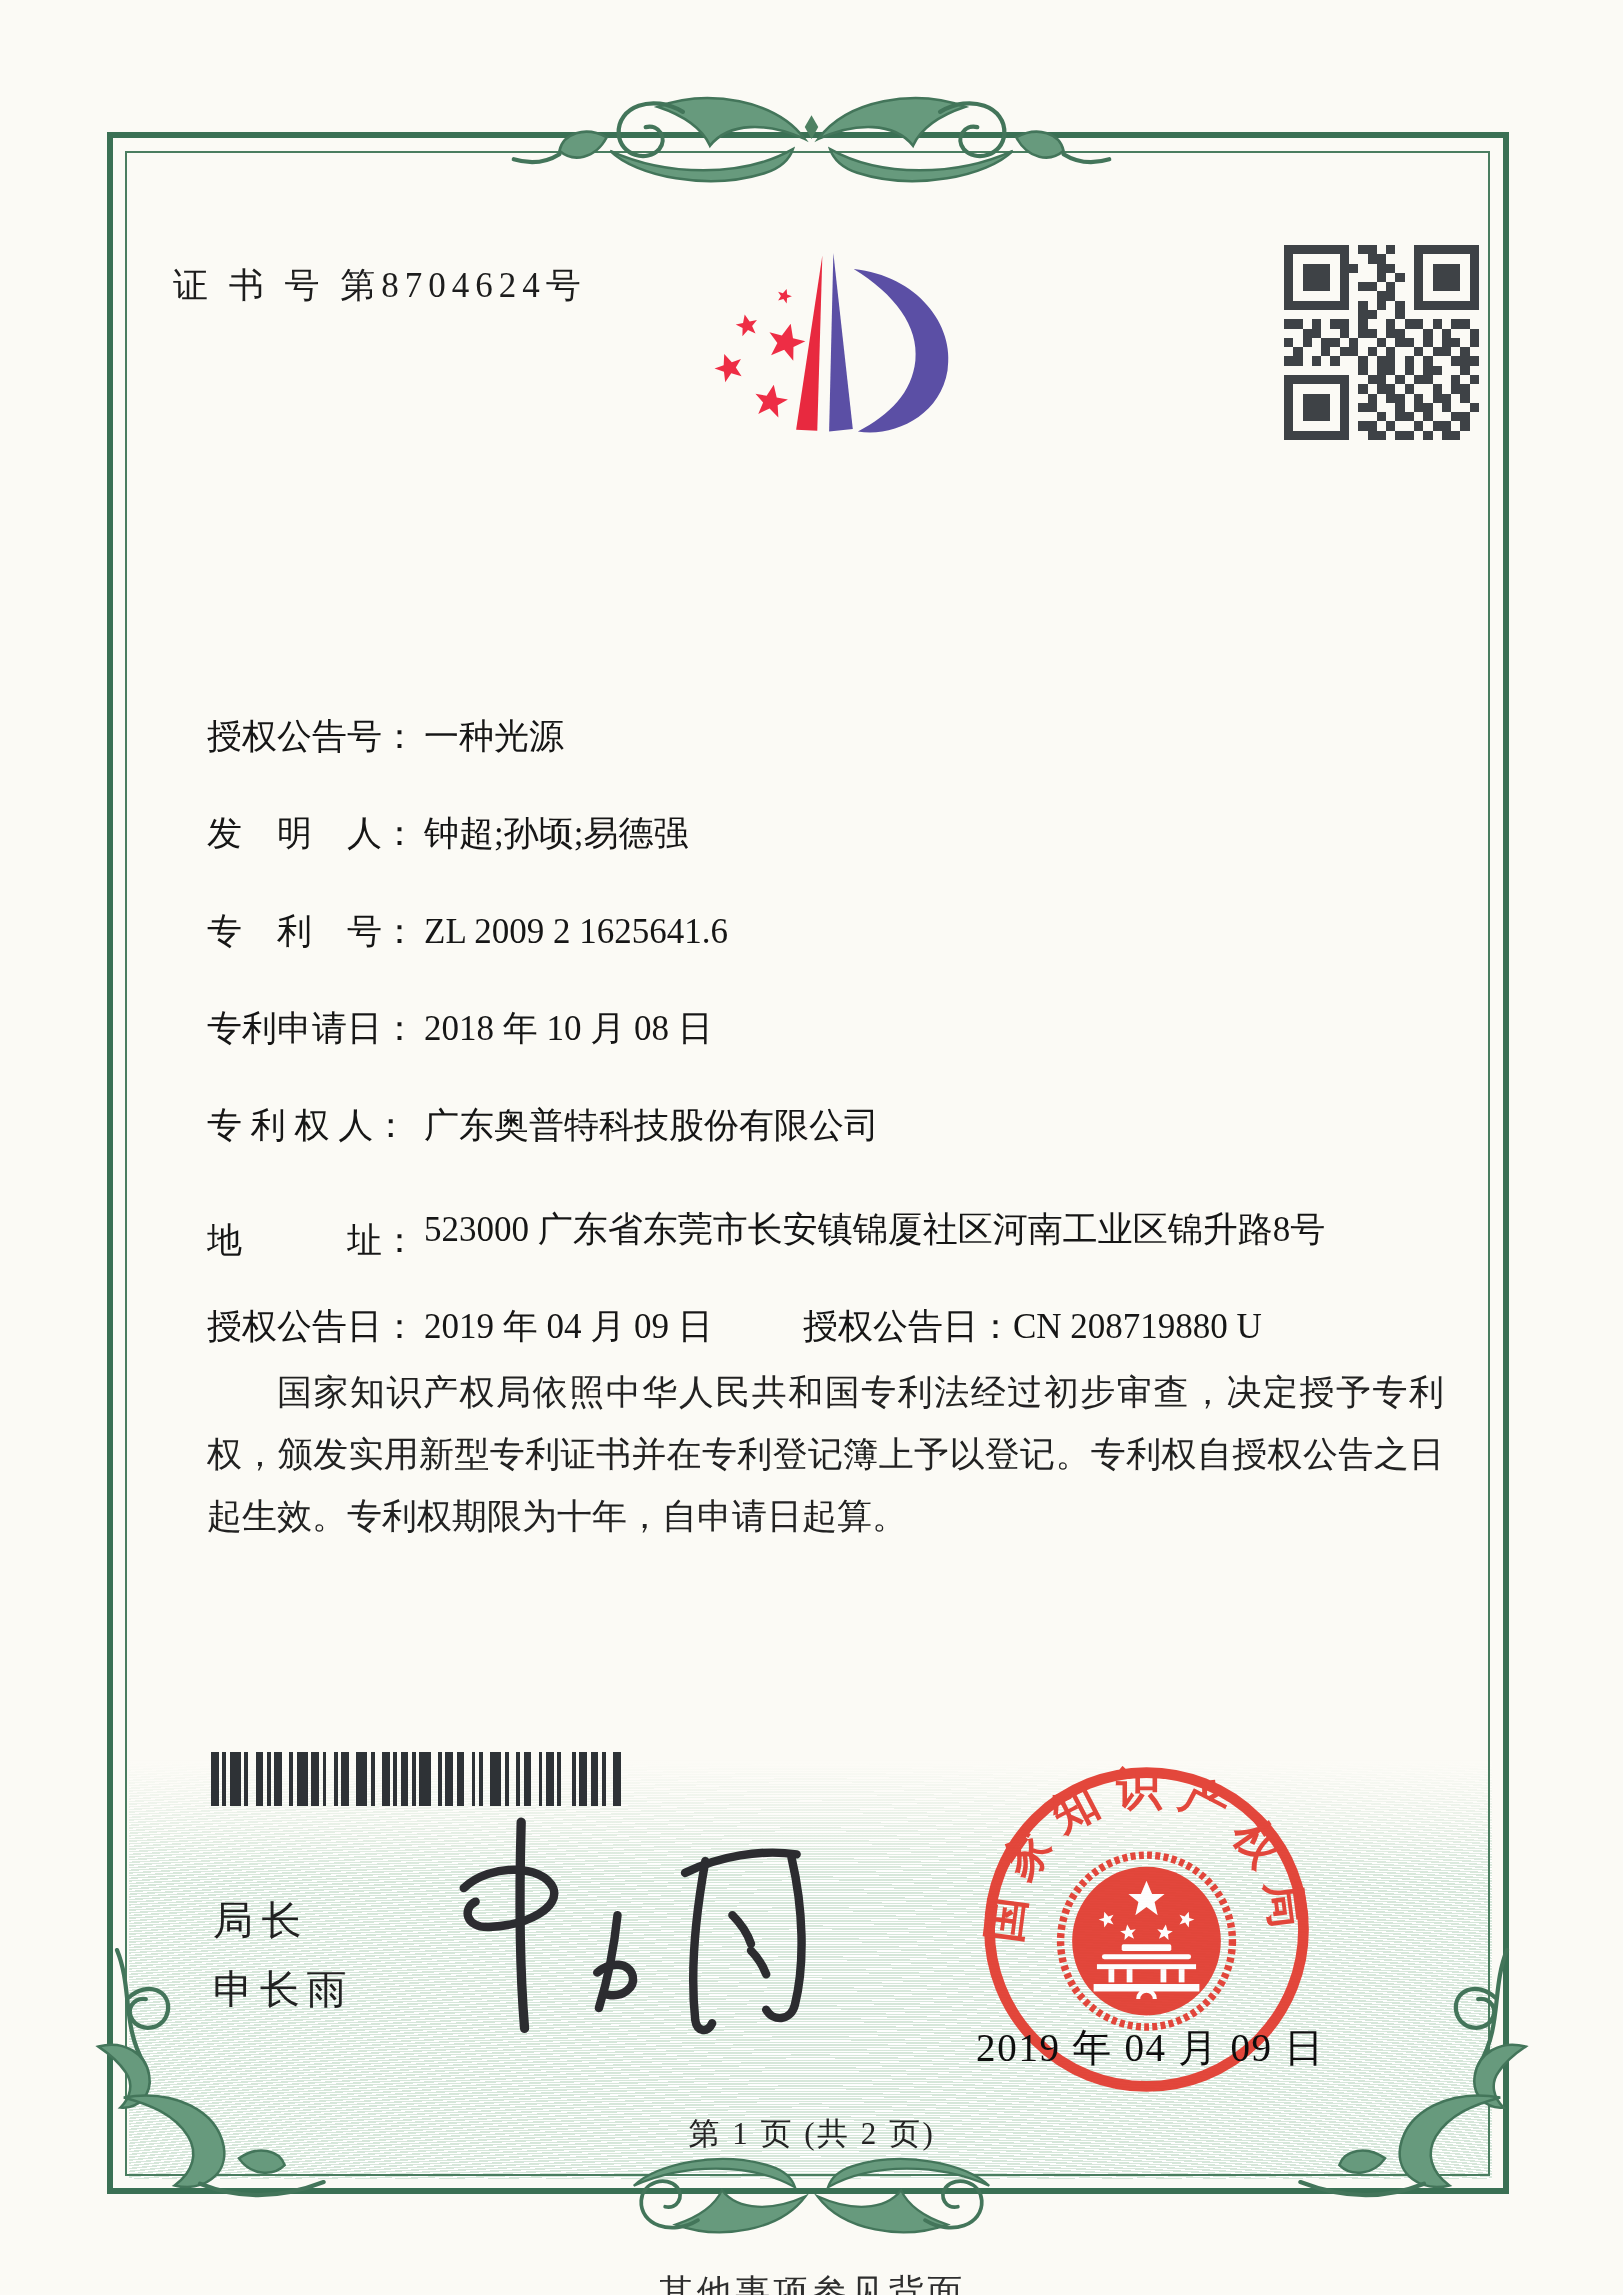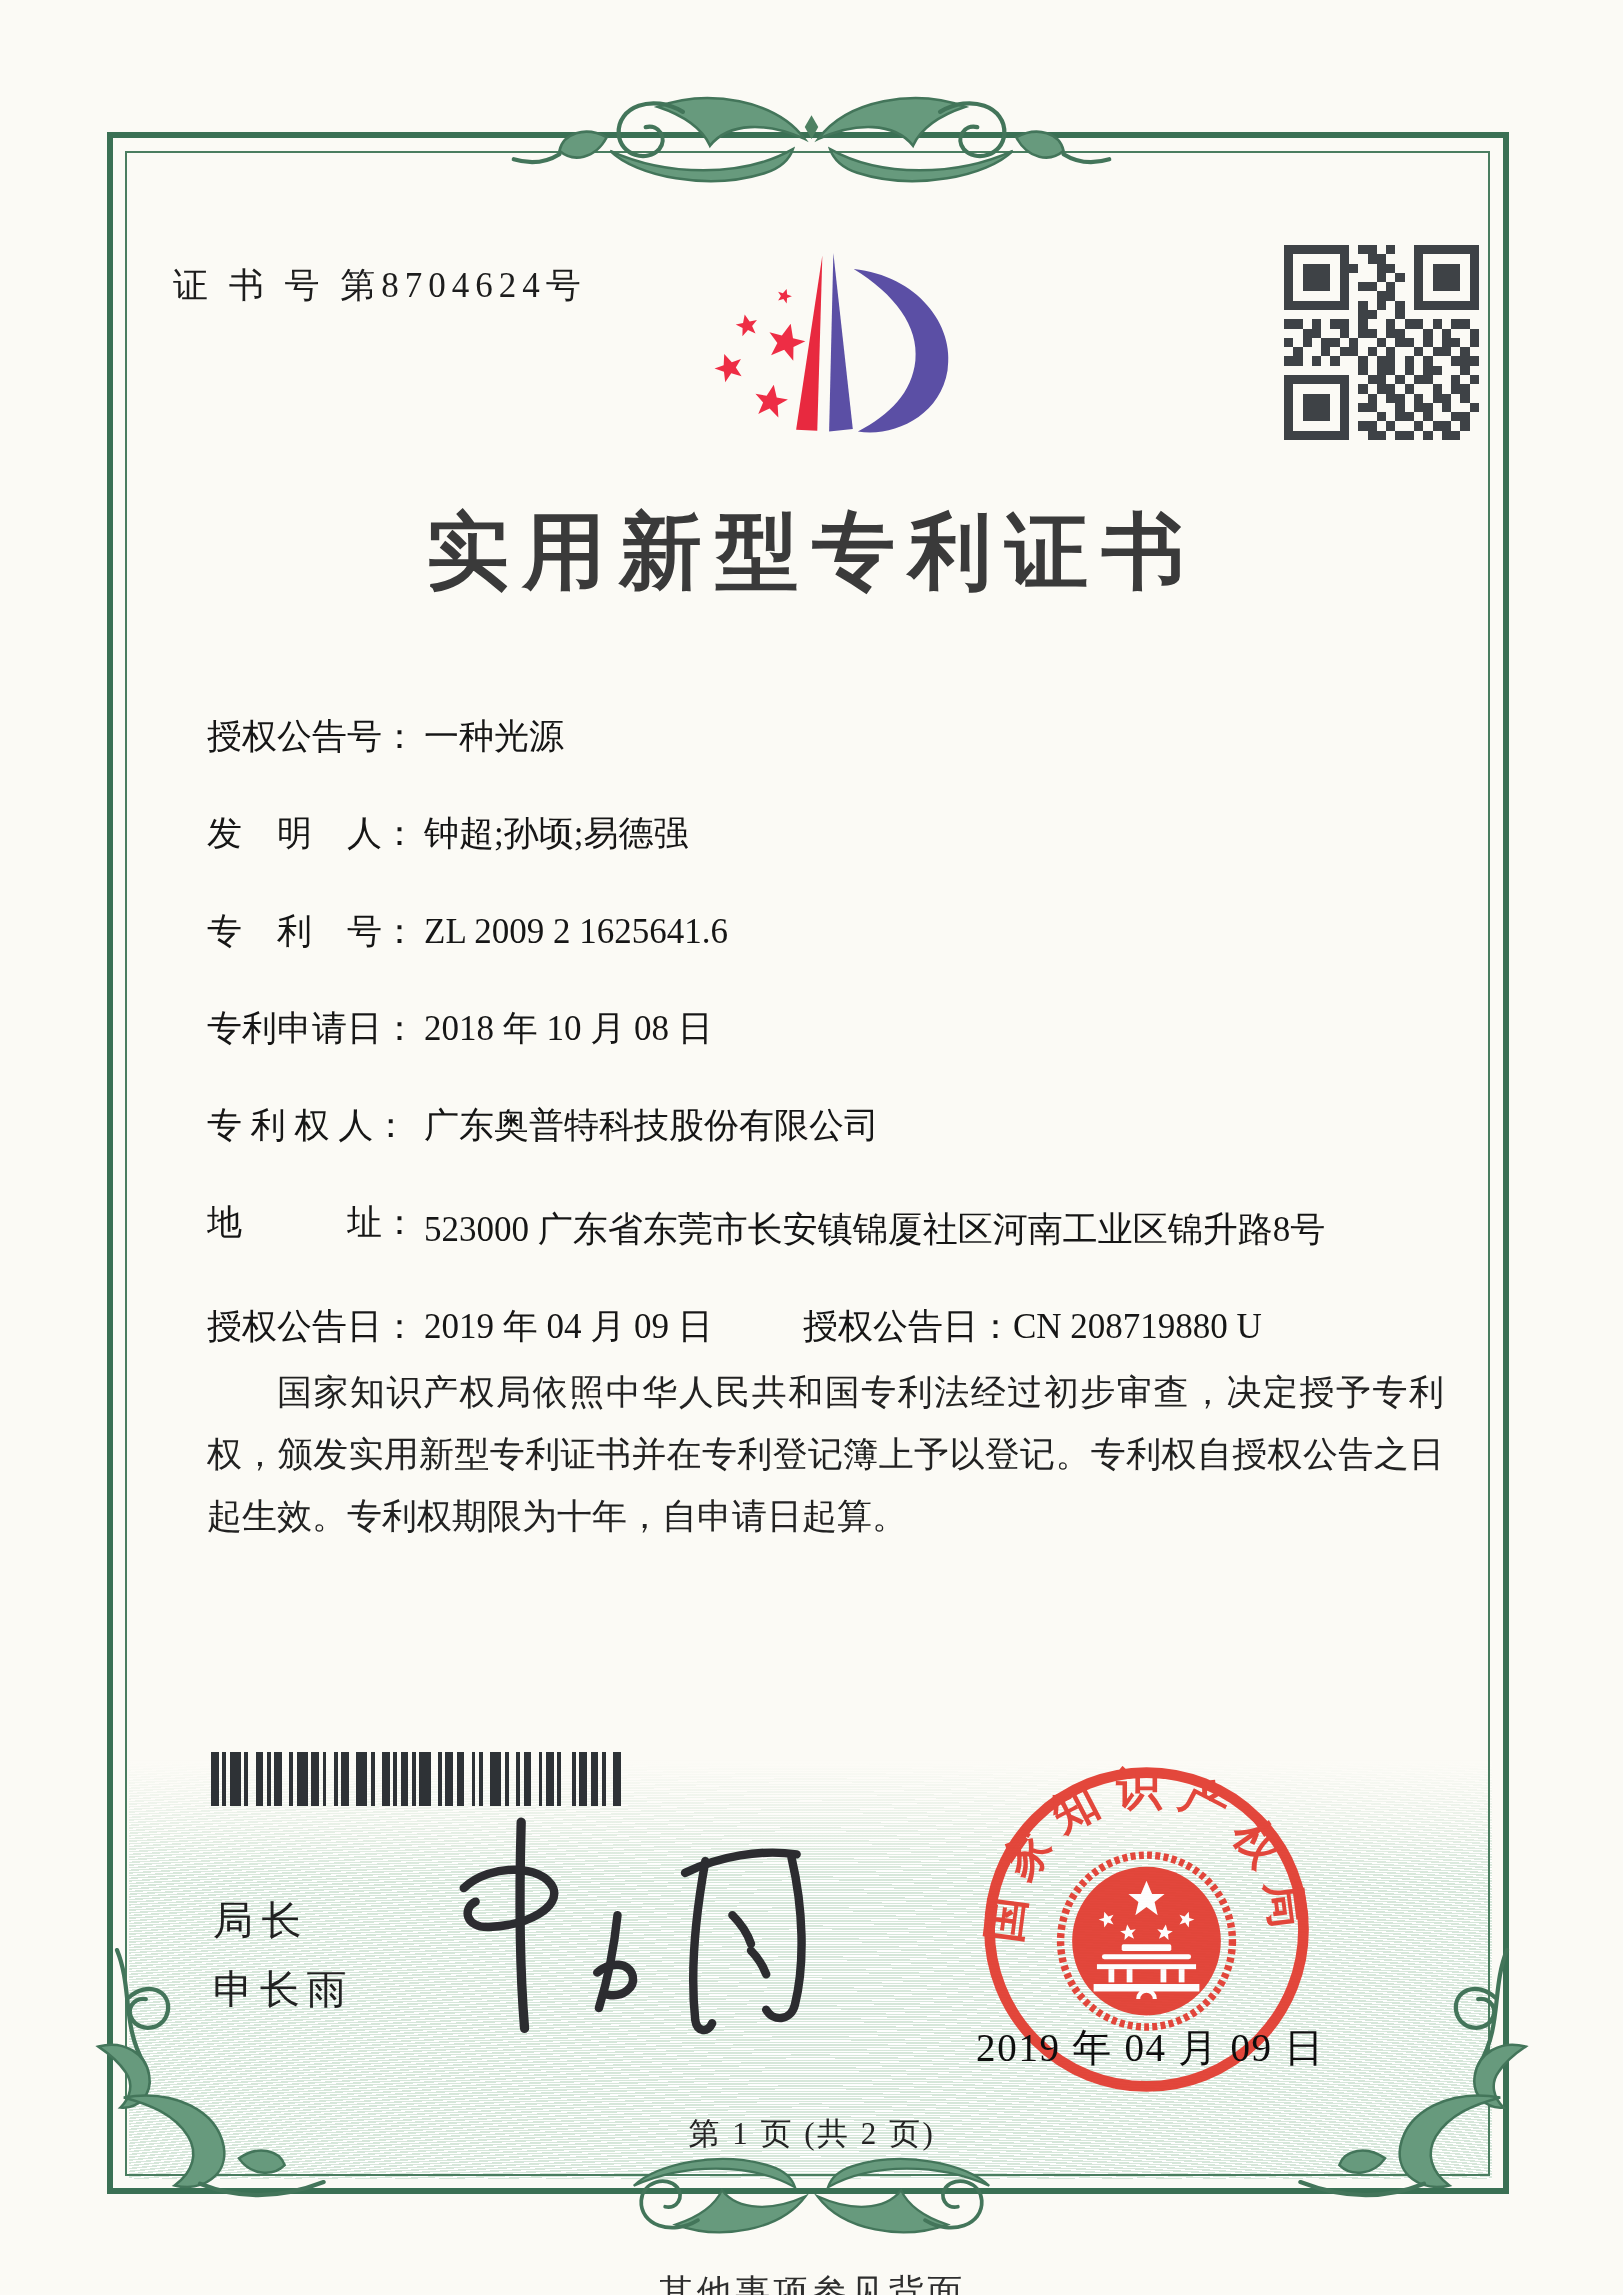--- a/index.html
+++ b/index.html
@@ -24,21 +24,21 @@
   .orn{position:absolute;z-index:3;}
   .cert-no{position:absolute;left:173px;top:262px;font-size:35px;letter-spacing:6px;
     color:#1d1d1d;z-index:4;white-space:nowrap;}
   .logo{position:absolute;left:687px;top:242px;z-index:4;}
   .qr{position:absolute;left:1284px;top:245px;z-index:4;}
   .title{position:absolute;left:0;top:497px;width:1624px;text-align:center;
     font-size:83px;font-weight:700;letter-spacing:13.5px;color:#3a3a3a;z-index:4;white-space:nowrap;}
   .row{position:absolute;left:207px;font-size:35px;color:#161616;z-index:4;white-space:nowrap;}
   .row .lab{display:inline-block;min-width:217px;}
   .row.addr{white-space:normal;width:1243px;}
-  .row.addr .lab{vertical-align:top;}
+  .row.addr .lab{vertical-align:top;margin-top:18px;}
   .row.addr .val{display:inline-block;width:1007px;line-height:61px;white-space:normal;}
   .row .seg2{position:absolute;left:596px;top:0;}
   .paras{position:absolute;left:207px;top:1362px;width:1237px;z-index:4;
     font-size:35px;line-height:62px;text-align:justify;color:#222;}
   .paras p{margin:0;text-indent:2em;}
   .barcode{position:absolute;left:211px;top:1752px;width:414px;height:54px;z-index:4;}
   #barcode-bars{display:flex;height:100%;}
   #barcode-bars .b{background:#2e3236;height:100%;}
   #barcode-bars .s{background:transparent;height:100%;}
   .officer-title{position:absolute;left:213px;top:1893px;font-size:40px;letter-spacing:8.5px;z-index:4;color:#212121;}
@@ -365,21 +365,20 @@
       <rect x="6" y="20" width="1" height="1" fill="#3e4246"></rect>
       <rect x="9" y="20" width="1" height="1" fill="#3e4246"></rect>
       <rect x="10" y="20" width="1" height="1" fill="#3e4246"></rect>
       <rect x="12" y="20" width="1" height="1" fill="#3e4246"></rect>
       <rect x="13" y="20" width="1" height="1" fill="#3e4246"></rect>
       <rect x="15" y="20" width="1" height="1" fill="#3e4246"></rect>
       <rect x="17" y="20" width="1" height="1" fill="#3e4246"></rect>
       <rect x="18" y="20" width="1" height="1" fill="#3e4246"></rect>
     </svg>
 
-  <div class="title">实用新型专利证书</div>
 
   <div class="row" style="top:713px">
     <span class="lab">授权公告号：</span><span class="val">一种光源</span>
   </div>
   <div class="row" style="top:810px">
     <span class="lab">发　明　人：</span><span class="val">钟超;孙顷;易德强</span>
   </div>
   <div class="row" style="top:908px">
     <span class="lab">专　利　号：</span><span class="val">ZL 2009 2 1625641.6</span>
   </div>

